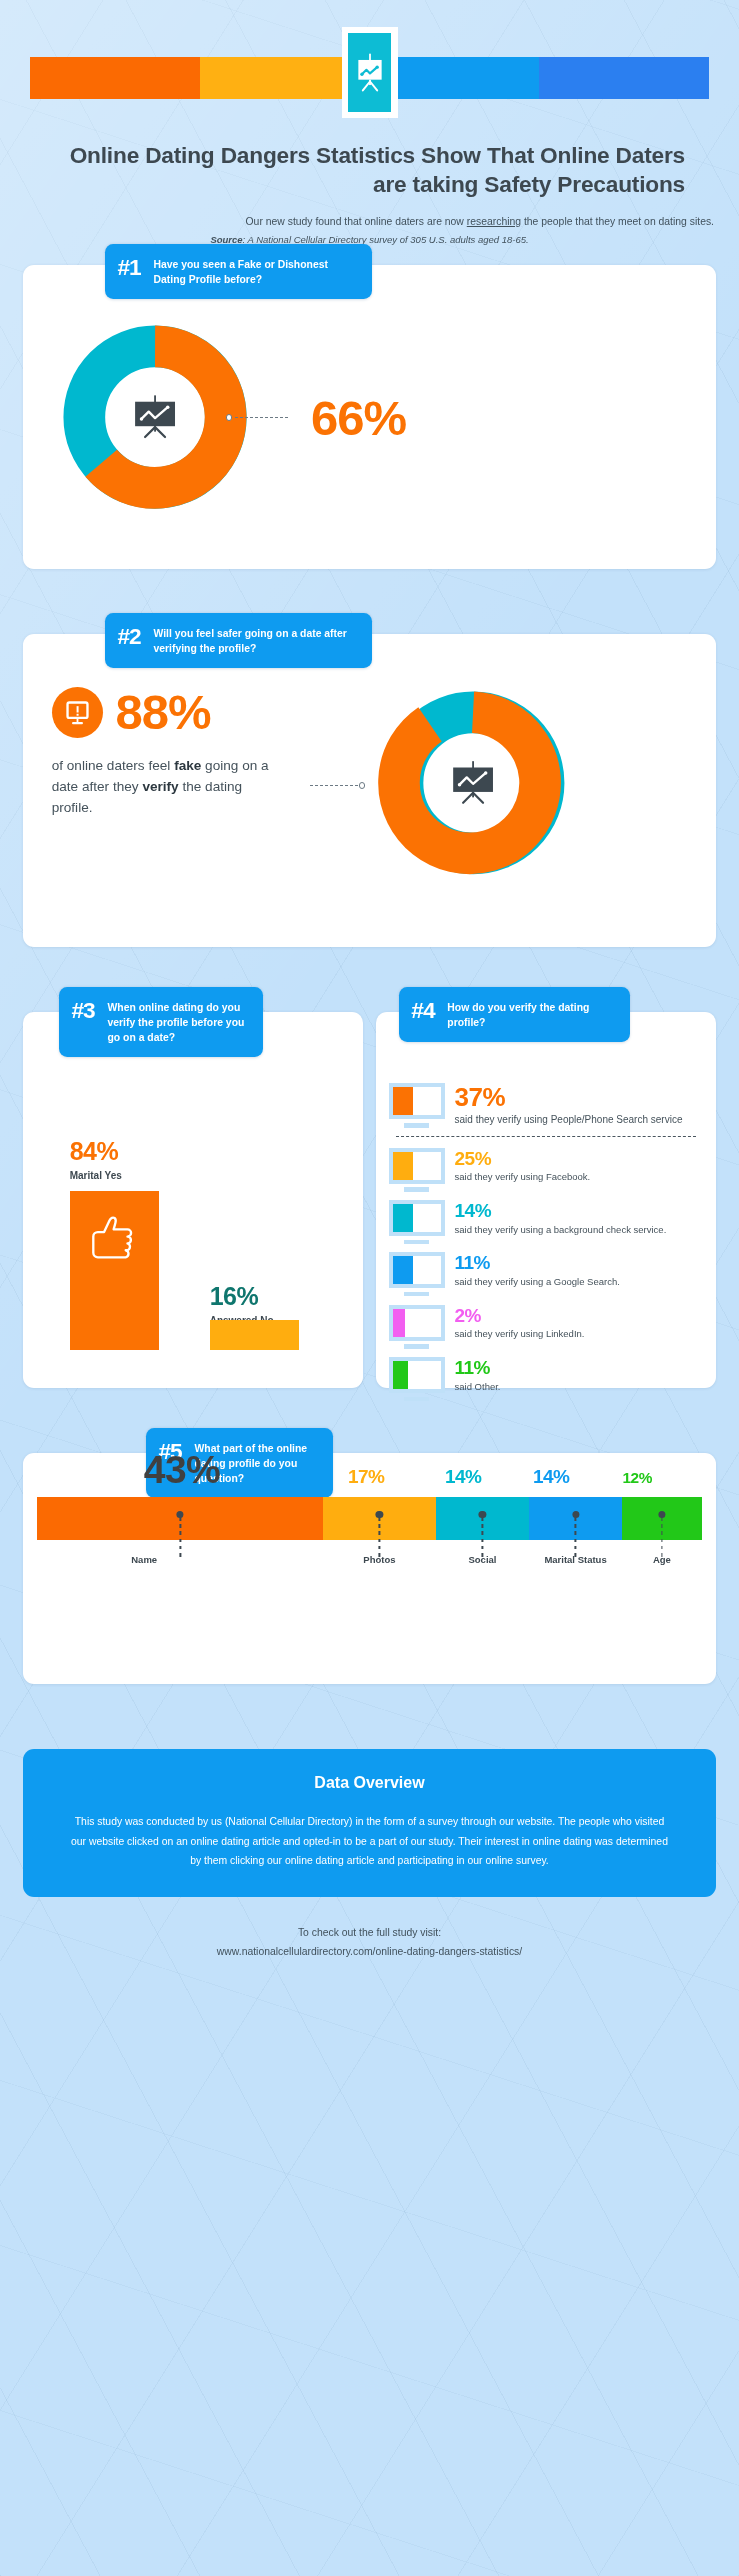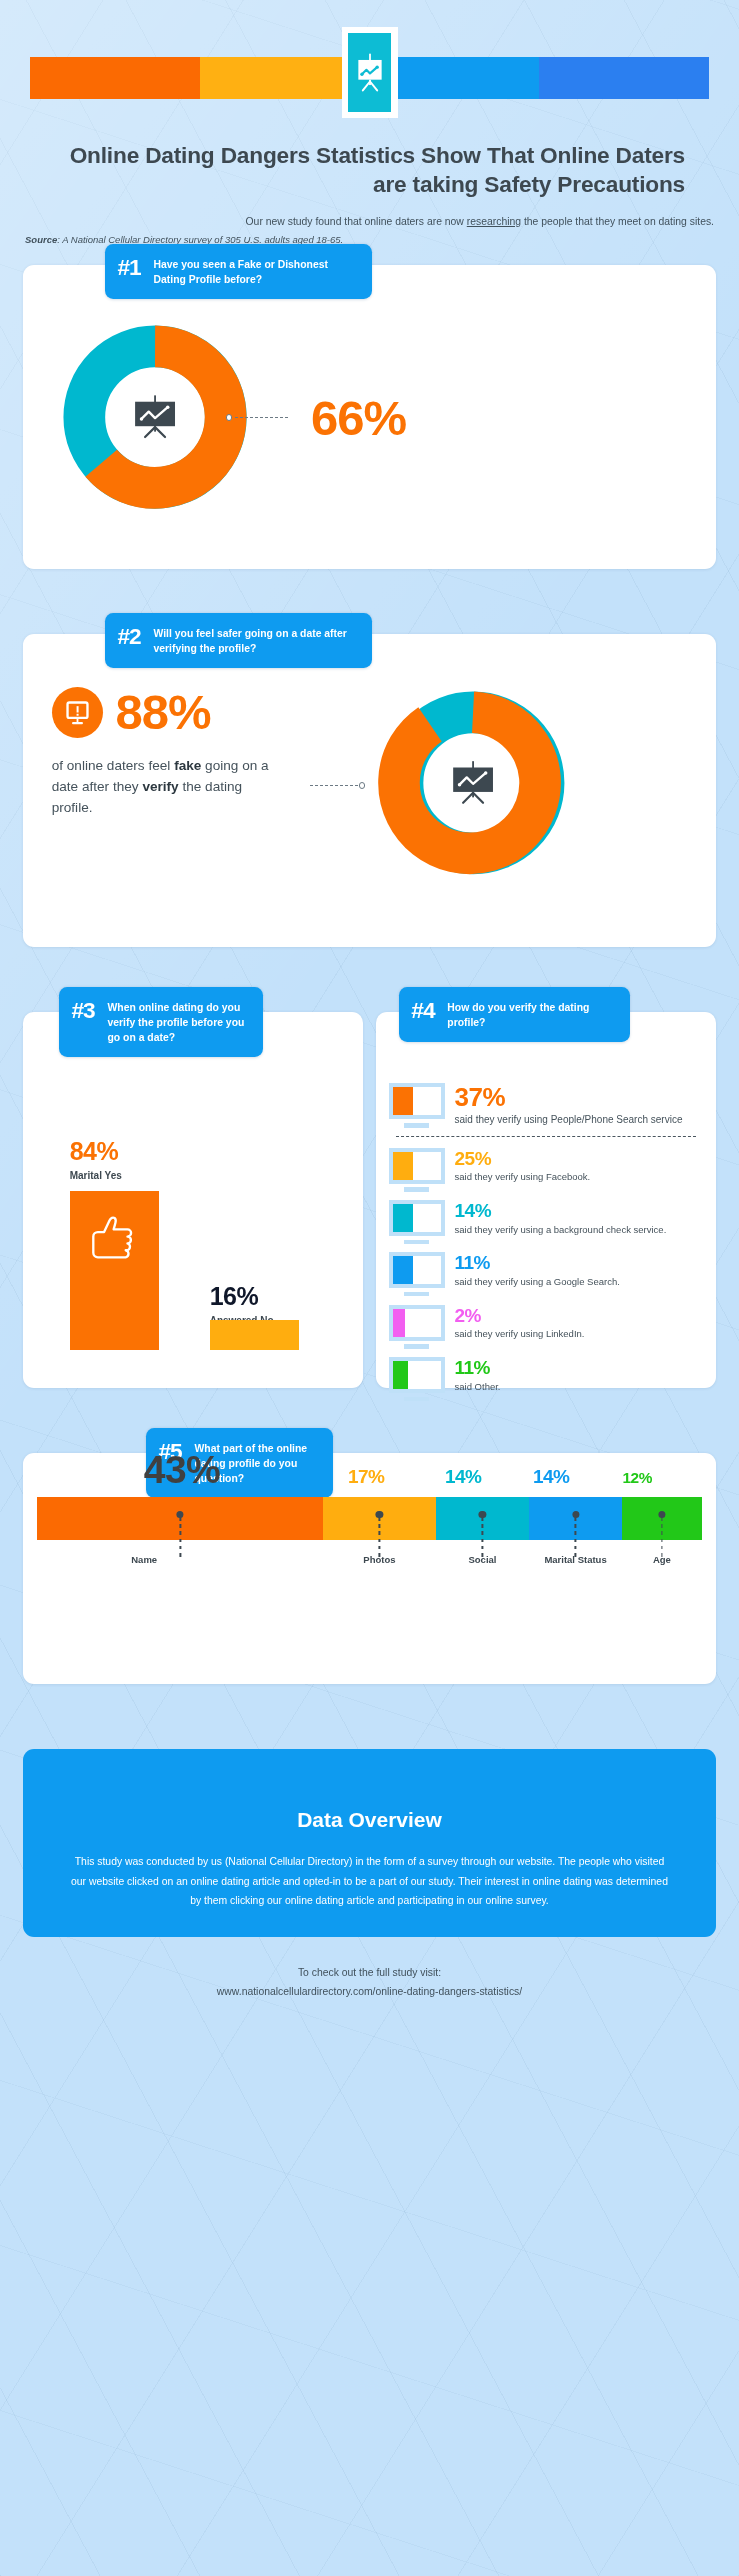--- a/index.html
+++ b/index.html
@@ -64,20 +64,21 @@
   }
   .subtitle{
     text-align:right;
     font-size:10.4px;
     color:#41515c;
     margin:14.5px 25px 0 25px;
     line-height:1.45;
   }
   .subtitle u{text-decoration:underline;}
   .source{
+    text-align:center;
     font-size:9.5px;
     font-style:italic;
     color:#41515c;
     margin:5.4px 25px 0 25px;
   }
   .source b{font-style:italic;}
 
   
   .card{
     position:relative;
@@ -254,24 +255,23 @@
   .overview{
     background:#0e9bf0;
     border-radius:11px;
     margin:65px 22.7px 0 22.7px;
     padding:25px 47px 27px 47px;
     color:#fff;
     box-sizing:border-box;
   }
   .ov-title{
     text-align:center;
-    font-size:21px;
+    font-size:16px;
     font-weight:bold;
     margin-bottom:20px;
-    margin-top:34px;
   }
   .ov-body{
     text-align:center;
     font-size:10.4px;
     line-height:1.85;
   }
   .footer-link{
     text-align:center;
     font-size:10.4px;
     color:#41515c;
@@ -411,21 +411,21 @@
         </div>
         <div class="vbar" style="left:47px; top:179px; width:89px; height:159px; background:#fb7203;">
           <div class="thumb-wrap">
             <svg width="53" height="45" viewBox="0 0 58 50" aria-hidden="true">
               <path d="M20 47 H11 a5 5 0 0 1 -5 -5 V24 a5 5 0 0 1 5 -5 h7 l6 -13 c1.4 -3 4 -3.8 5.6 -2.6 c1.6 1.2 1.5 3.4 1 5.2 L28.6 16 H44 a4 4 0 0 1 0 8 h1 a4 4 0 0 1 0 7.6 h-1 a4 4 0 0 1 0 7.6 h-2 a4 4 0 0 1 0 7.8 Z" fill="none" stroke="#ffffff" stroke-width="2.6" stroke-linejoin="round"></path>
             </svg>
           </div>
         </div>
 
         <div class="bar-stat" style="left:187px; top:272px;">
-          <div class="bar-pct" style="color:#0f172a;">16%</div>
+          <div class="bar-pct" style="color:#0f766e;">16%</div>
           <div class="bar-lbl">Answered No</div>
         </div>
         <div class="vbar" style="left:187px; top:308px; width:89px; height:30px; background:#ffad0f;"></div>
       </div>
     </div>
 
     <div class="card34" id="sec4">
       <div class="qtag">
         <div class="qnum">#4</div>
         <div class="qtext">How do you verify the dating profile?</div>

